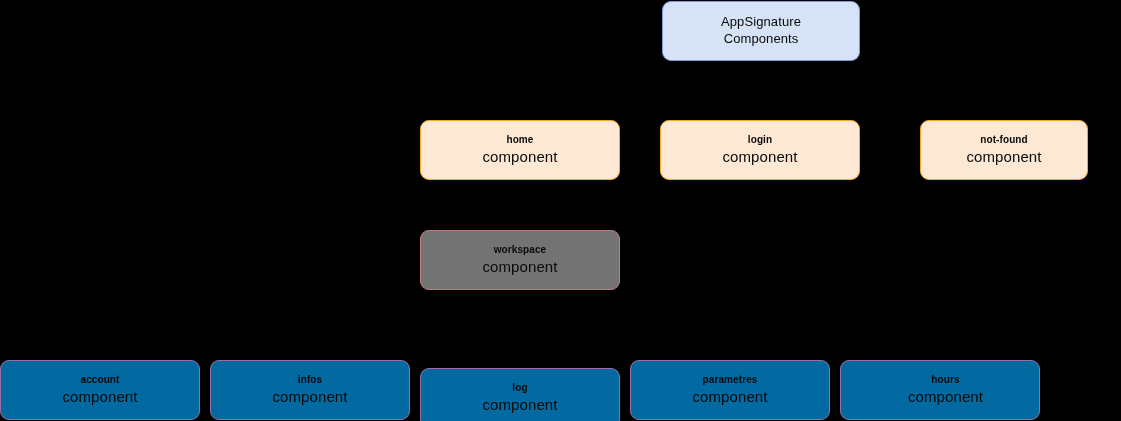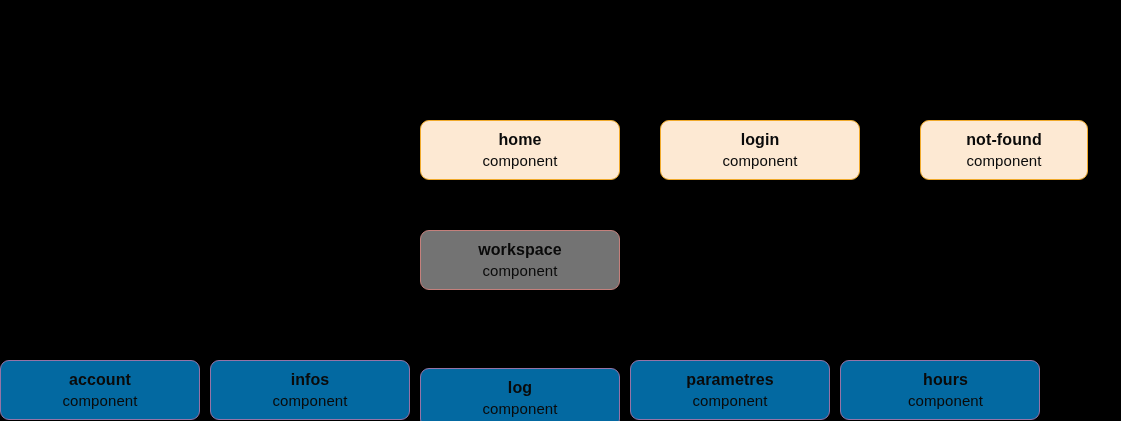--- a/index.html
+++ b/index.html
@@ -23,21 +23,21 @@
     border-style: solid;
     display: flex;
     flex-direction: column;
     align-items: center;
     justify-content: center;
     text-align: center;
     line-height: 1.28;
     color: #0a0a0a;
   }
   .node .title {
-    font-size: 16px;
+    font-size: 10px;
     font-weight: bold;
     letter-spacing: 0.1px;
   }
   .node .subtitle {
     font-size: 15px;
     font-weight: normal;
     letter-spacing: 0.1px;
   }
   
   .node.root .title,
@@ -49,20 +49,24 @@
   .fill-blue   { background: #d6e3f7; border-color: #7a9cd0; }
   .fill-orange { background: #fde9d3; border-color: #f0a92a; }
   .fill-pink   { background: #737373; border-color: #c4807c; }
   .fill-purple { background: #0369a1; border-color: #9673a6; }
 </style>
 </head>
 <body>
 
 <div id="canvas">
 
+  <div class="node root fill-blue" style="left:662px; top:1px; width:198px; height:60px;">
+    <span class="title">AppSignature</span>
+    <span class="subtitle">Components</span>
+  </div>
 
   <div class="node fill-orange" style="left:420px; top:120px; width:200px; height:60px;">
     <span class="title">home</span>
     <span class="subtitle">component</span>
   </div>
 
   <div class="node fill-orange" style="left:660px; top:120px; width:200px; height:60px;">
     <span class="title">login</span>
     <span class="subtitle">component</span>
   </div>

